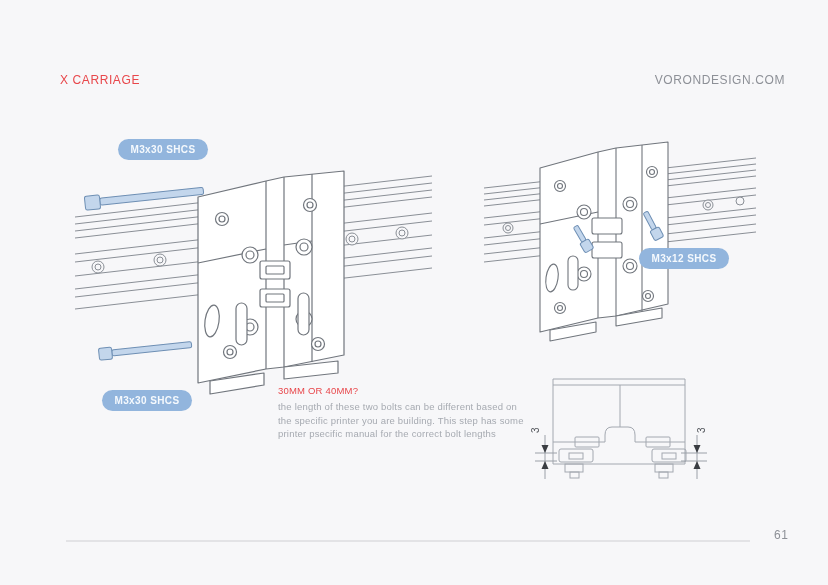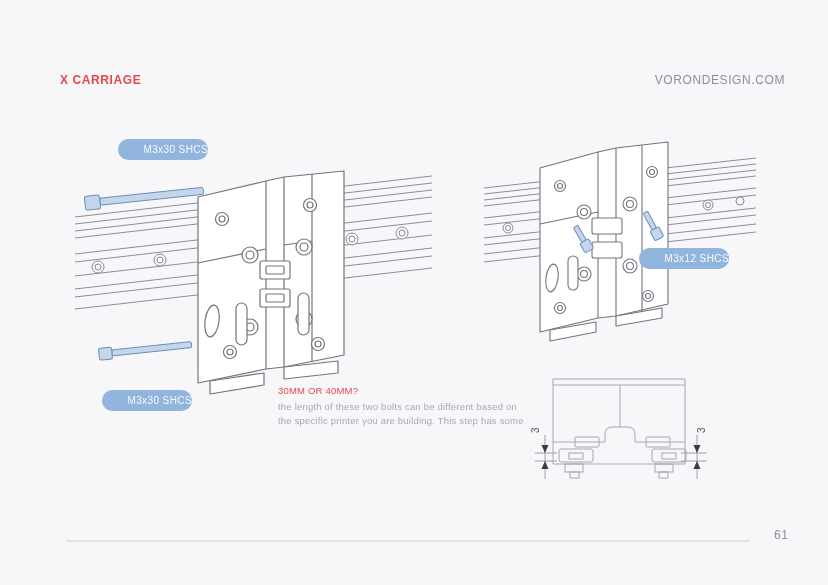--- a/index.html
+++ b/index.html
@@ -6,33 +6,33 @@
   body{
     width:828px;height:585px;
     background:#f7f7f9;
     font-family:"Liberation Sans", sans-serif;
     position:relative;overflow:hidden;
     -webkit-font-smoothing:antialiased;
   }
   .abs{position:absolute;}
   .page-title{
     left:60px;top:73px;
-    font-size:12px;font-weight:700;letter-spacing:.6px;
+    font-size:12px;font-weight:400;letter-spacing:.6px;
     color:#e8474b;
   }
   .site-name{
     right:43px;top:73px;
     font-size:12px;font-weight:400;letter-spacing:.6px;
     color:#8d9097;
   }
   .pill{
     height:21px;line-height:21px;width:90px;
     background:#92b5dd;border-radius:11px;
     color:#f5f9fd;font-size:10px;letter-spacing:.4px;
-    text-align:right;font-weight:400;
+    text-align:center;font-weight:700;
   }
   .note-heading{
     left:278px;top:385px;
     font-size:9.5px;font-weight:500;letter-spacing:.2px;
     color:#e8474b;
     text-align:center;
   }
   .note-body{
     left:278px;top:400px;
     font-size:9.5px;line-height:13.7px;letter-spacing:.2px;
@@ -201,20 +201,21 @@
 </svg>
 
 <div class="abs pill" style="left:118px;top:139px;">M3x30 SHCS</div>
 <div class="abs pill" style="left:102px;top:390px;">M3x30 SHCS</div>
 <div class="abs pill" style="left:639px;top:248px;">M3x12 SHCS</div>
 
 <div class="abs note-heading">30MM OR 40MM?</div>
 <div class="abs note-body">
   <div>the length of these two bolts can be different based on</div>
   <div>the specific printer you are building. This step has some</div>
+  <div>printer psecific manual for the correct bolt lengths</div>
 </div>
 
 <svg class="abs" style="left:525px;top:365px;" width="195" height="145" viewBox="0 0 195 145">
   <g stroke="#a3a8b0" stroke-width="1" fill="none">
     <line x1="28" y1="14" x2="160" y2="14"></line>
     <line x1="28" y1="20" x2="160" y2="20"></line>
     <line x1="28" y1="14" x2="28" y2="99"></line>
     <line x1="160" y1="14" x2="160" y2="99"></line>
     <line x1="95" y1="20" x2="95" y2="62"></line>
     <path d="M28,77 H80 V70 Q80,62 87,62 H103 Q110,62 110,70 V77 H160"></path>

